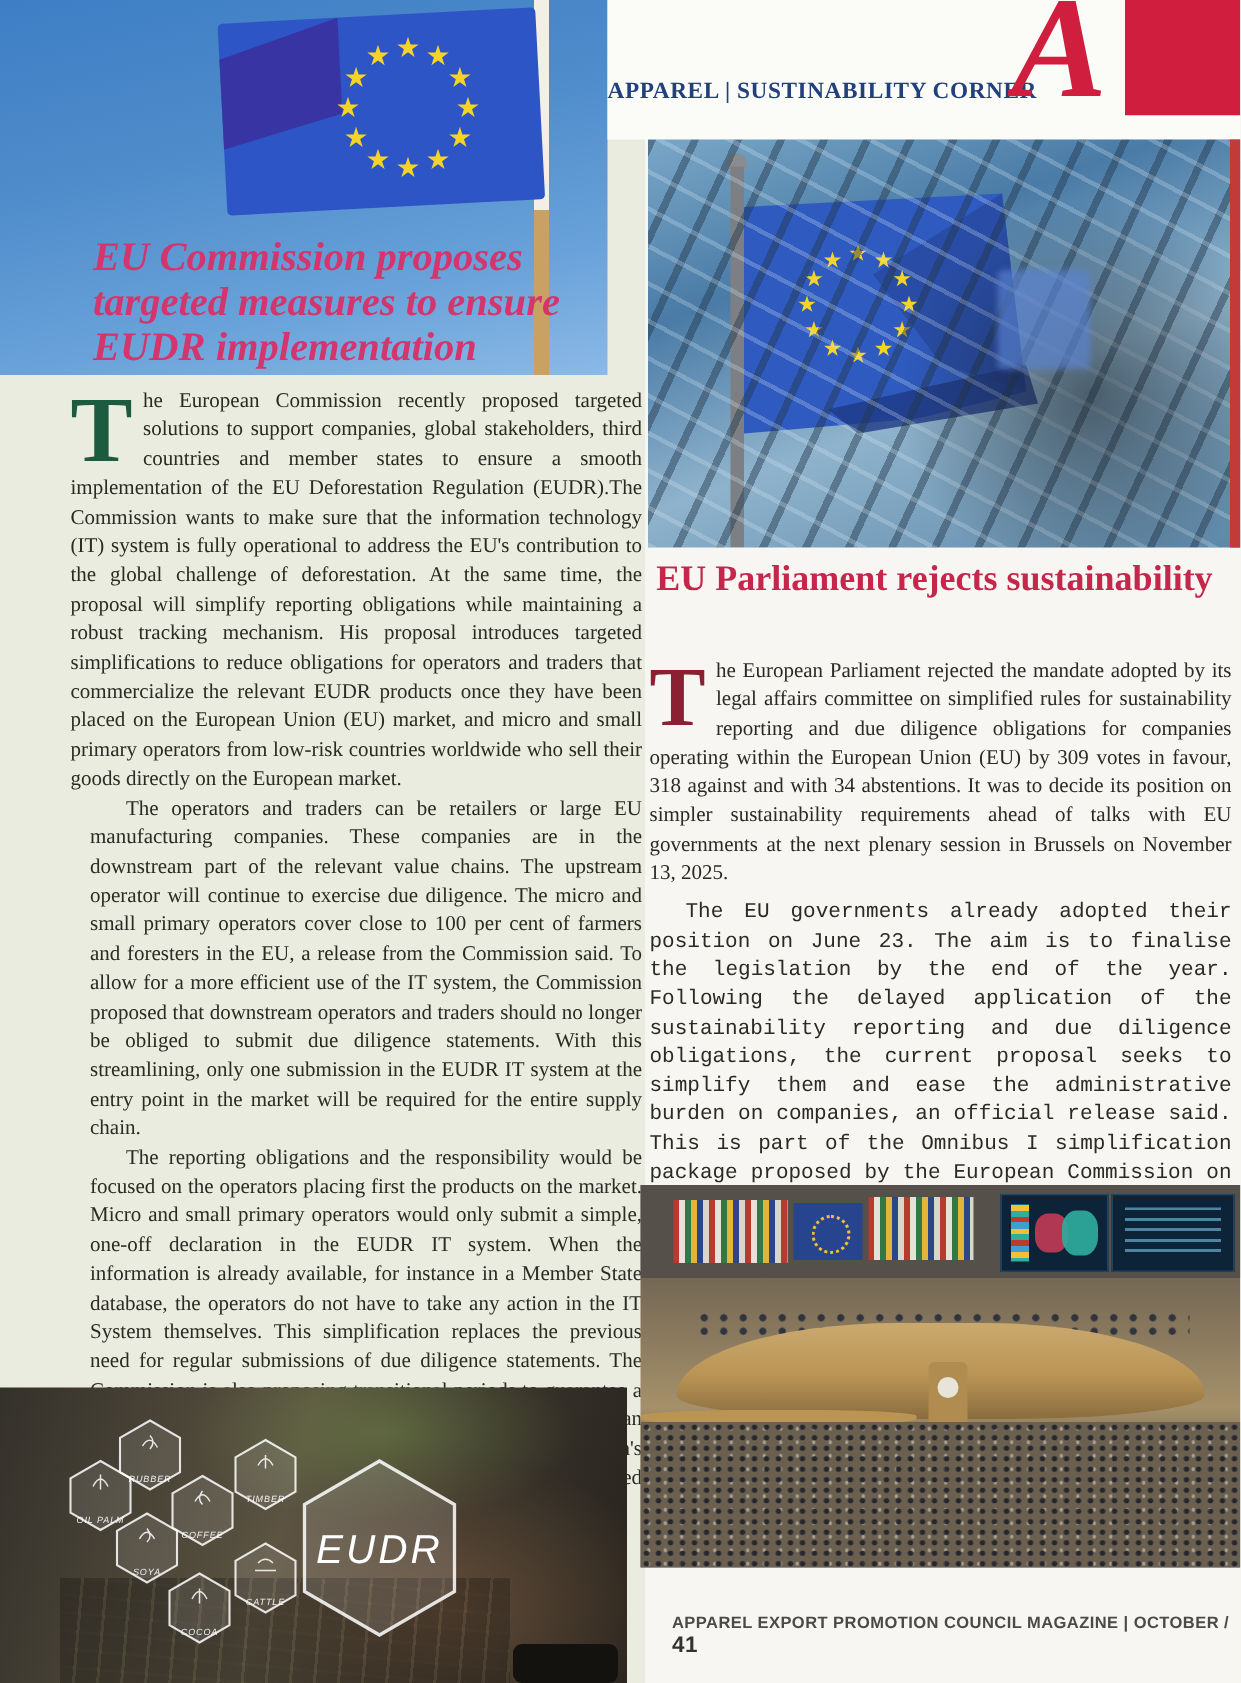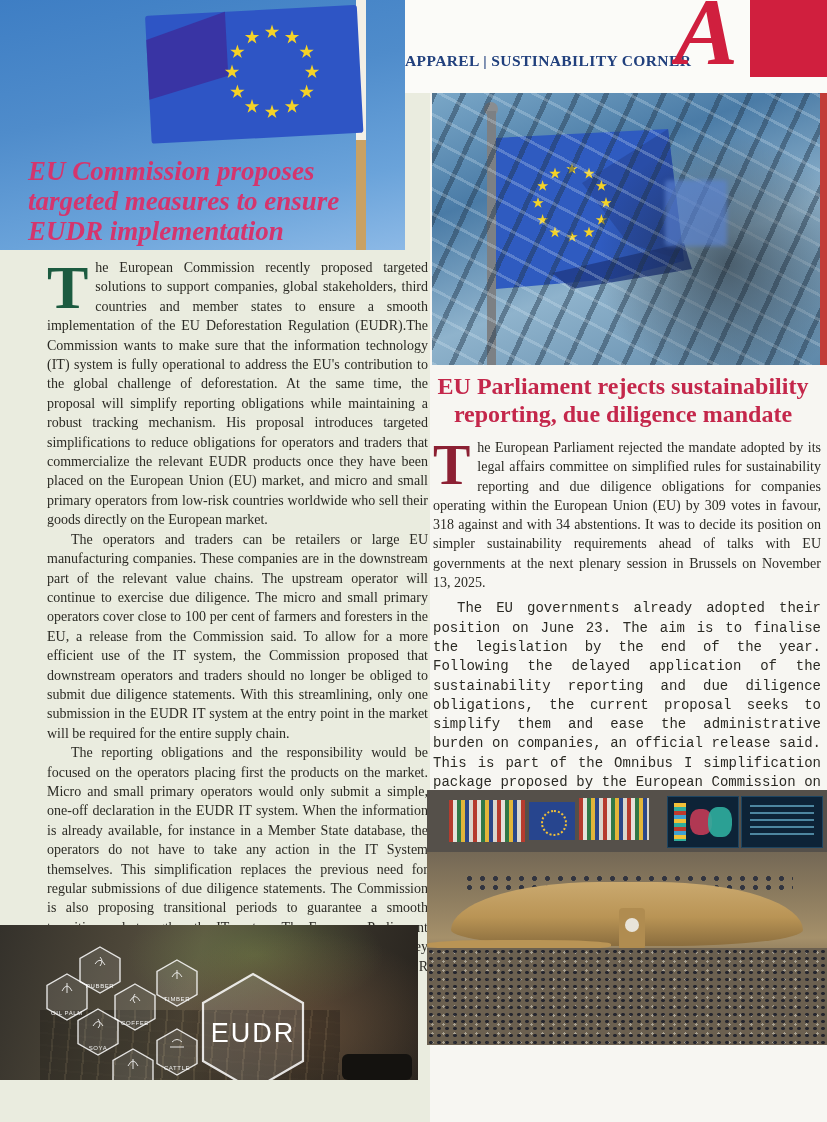--- a/index.html
+++ b/index.html
@@ -3,36 +3,36 @@
 <meta charset="utf-8">
 <style>
   html,body{margin:0;padding:0;}
   .page{position:relative;width:827px;height:1122px;overflow:hidden;
         font-family:"Liberation Serif",serif;background:#f7f6f2;}
   .left-bg{position:absolute;left:0;top:0;width:430px;height:1122px;background:#eaecdf;}
 
   
   .photo-sky{position:absolute;left:0;top:0;width:405px;height:250px;
              background:linear-gradient(168deg,#3e7ec4 0%,#4f8ccb 40%,#6aa3da 75%,#8cb9e6 100%);overflow:hidden;}
-  .headline-left{position:absolute;left:28px;top:156px;width:356px;
+  .headline-left{position:absolute;left:62px;top:156px;width:356px;
                  font-style:italic;font-weight:bold;font-size:27px;line-height:30px;color:#d5356d;}
 
   
   .body-left{position:absolute;left:47px;top:258px;width:381px;
              font-size:14px;line-height:19.4px;color:#2b2a24;text-align:justify;}
   .body-left p{margin:0;}
-  .body-left p.indent{text-indent:24px;}
+  .body-left p.indent{text-indent:24px;margin-left:13px;}
   .dropcap-green{float:left;font-size:62px;line-height:50px;font-weight:bold;
                  color:#1c5b40;padding:4px 7px 0 0;}
   .dropcap-maroon{float:left;font-size:56px;line-height:46px;font-weight:bold;
                   color:#8c2033;padding:4px 7px 0 0;}
 
   
-  .photo-hex{position:absolute;left:0;top:925px;width:418px;height:155px;overflow:hidden;
-             background:linear-gradient(105deg,#34312b 0%,#4a4437 25%,#5a5342 45%,#3a352c 70%,#26221d 100%);}
+  .photo-hex{position:absolute;left:0;top:925px;width:418px;height:197px;overflow:hidden;
+             background:linear-gradient(105deg,#34312b 0%,#4a4437 25%,#5a5342 45%,#3a352c 70%,#26221d 100%);font-style:italic;}
   .hex-bokeh{position:absolute;left:30%;top:-30px;width:260px;height:120px;border-radius:50%;
              background:radial-gradient(ellipse at center,rgba(110,130,70,.55),rgba(110,130,70,0) 70%);}
   .hex-hand{position:absolute;right:-40px;bottom:-50px;width:320px;height:200px;border-radius:50%;
             background:radial-gradient(ellipse at center,rgba(130,95,65,.55),rgba(130,95,65,0) 70%);}
   .hex-keys{position:absolute;left:40px;bottom:0;width:300px;height:70px;opacity:.35;
             background:repeating-linear-gradient(95deg,rgba(20,18,15,.8) 0 14px,rgba(90,80,60,.6) 14px 16px),
                        repeating-linear-gradient(5deg,rgba(20,18,15,.5) 0 10px,rgba(90,80,60,.4) 10px 12px);}
   .hex-phone{position:absolute;right:6px;bottom:0;width:70px;height:26px;border-radius:6px;background:#14120f;}
   .hex-svg{position:absolute;left:0;top:0;}
   .hex-label{fill:#ffffff;font-family:"Liberation Sans",sans-serif;font-size:6px;letter-spacing:.6px;text-anchor:middle;opacity:.9;}
@@ -218,21 +218,20 @@
         <use href="#star5" transform="translate(106,110) scale(1.2)"></use>
         <use href="#star5" transform="translate(110.6,93) scale(1.2)"></use>
         <use href="#star5" transform="translate(123,80.6) scale(1.2)"></use>
       </g>
     </svg>
   </div>
   <div class="bleed-right"></div>
 
   <div class="headline-right">
     <div>EU Parliament rejects sustainability</div>
-    <div>reporting, due diligence mandate</div>
   </div>
 
   <div class="body-right">
     <p><span class="dropcap-maroon">T</span><span>he European Parliament rejected the mandate adopted by its legal affairs committee on simplified rules for sustainability reporting and due diligence obligations for companies operating within the European Union (EU) by 309 votes in favour, 318 against and with 34 abstentions. It was to decide its position on simpler sustainability requirements ahead of talks with EU governments at the next plenary session in Brussels on November 13, 2025.</span></p>
     <p class="indent">The EU governments already adopted their position on June 23. The aim is to finalise the legislation by the end of the year. Following the delayed application of the sustainability reporting and due diligence obligations, the current proposal seeks to simplify them and ease the administrative burden on companies, an official release said. This is part of the Omnibus I simplification package proposed by the European Commission on February 26, 2025.</p>
   </div>
 
   <div class="photo-parl">
     <div class="pl-wall"></div>
     <div class="pl-flags f1"></div>
@@ -246,13 +245,17 @@
     <div class="pl-screen s2">
       <div class="pl-ticks"></div>
     </div>
     <div class="pl-people"></div>
     <div class="pl-rostrum"></div>
     <div class="pl-podium"></div>
     <div class="pl-desks"></div>
     <div class="pl-crowd"></div>
   </div>
 
+  <div class="footer">
+    <span>APPAREL EXPORT PROMOTION COUNCIL MAGAZINE | OCTOBER /</span>
+    <span class="pageno">41</span>
+  </div>
 </div>
 
 </body></html>

